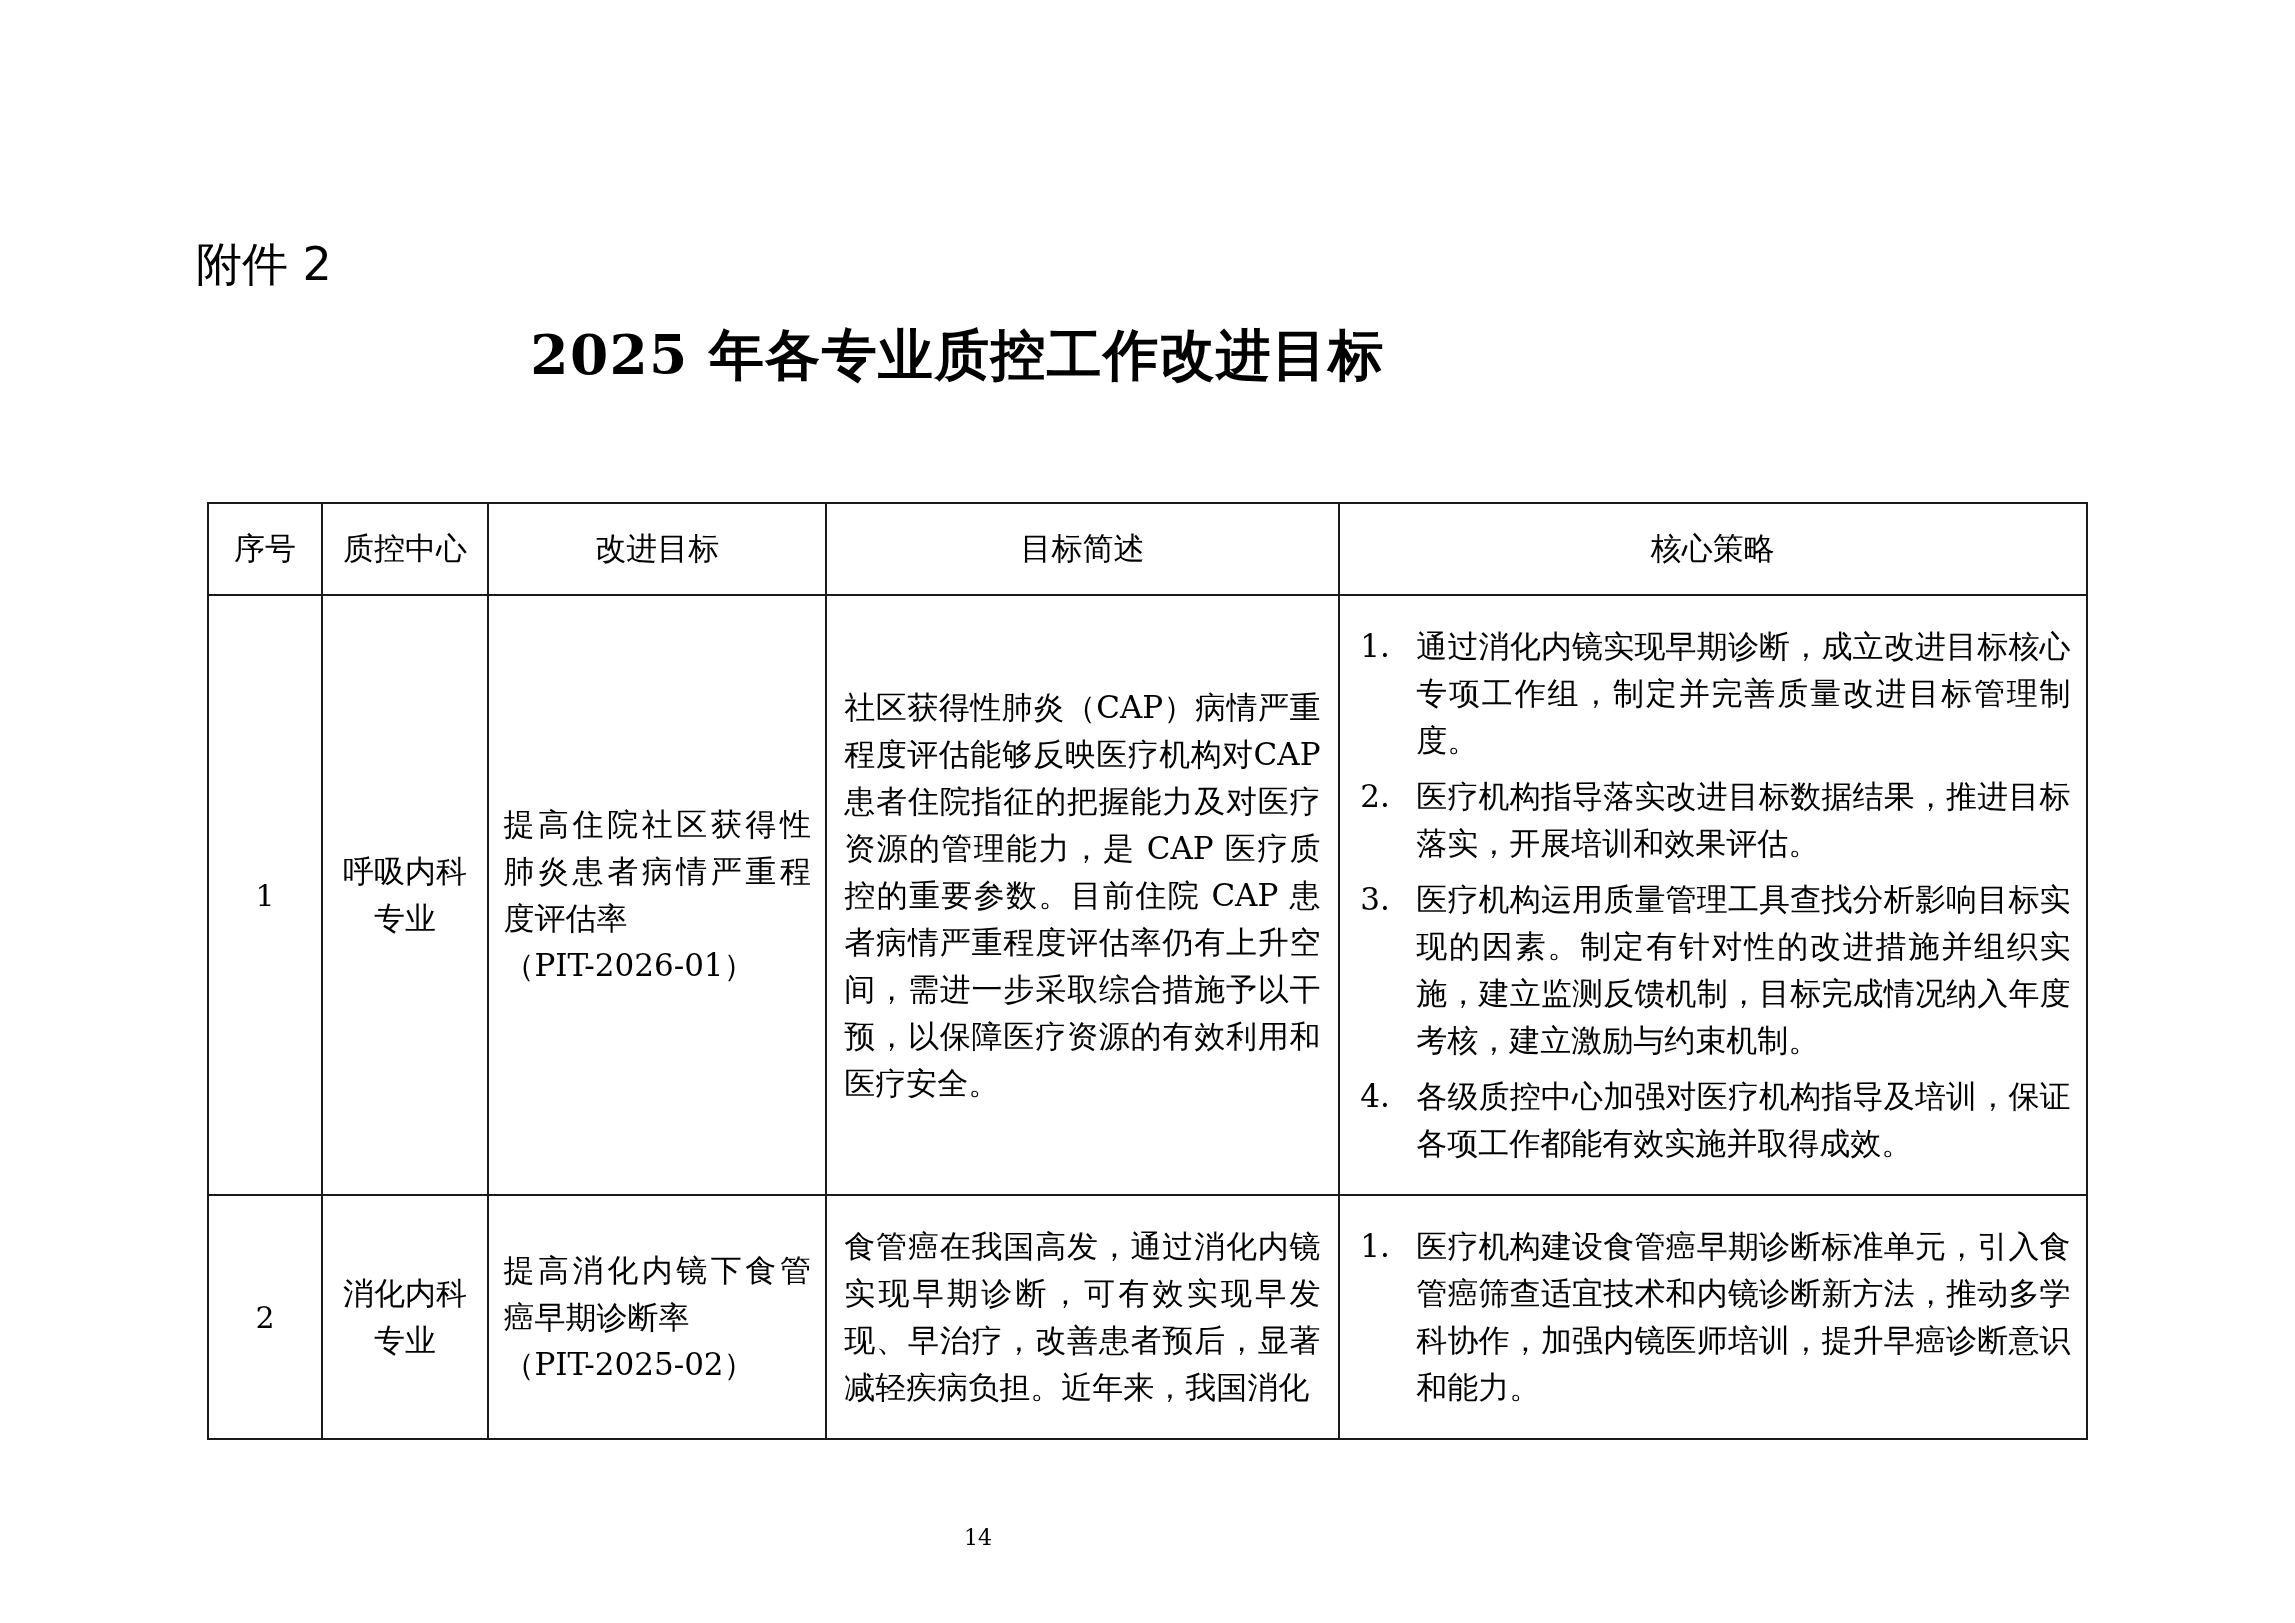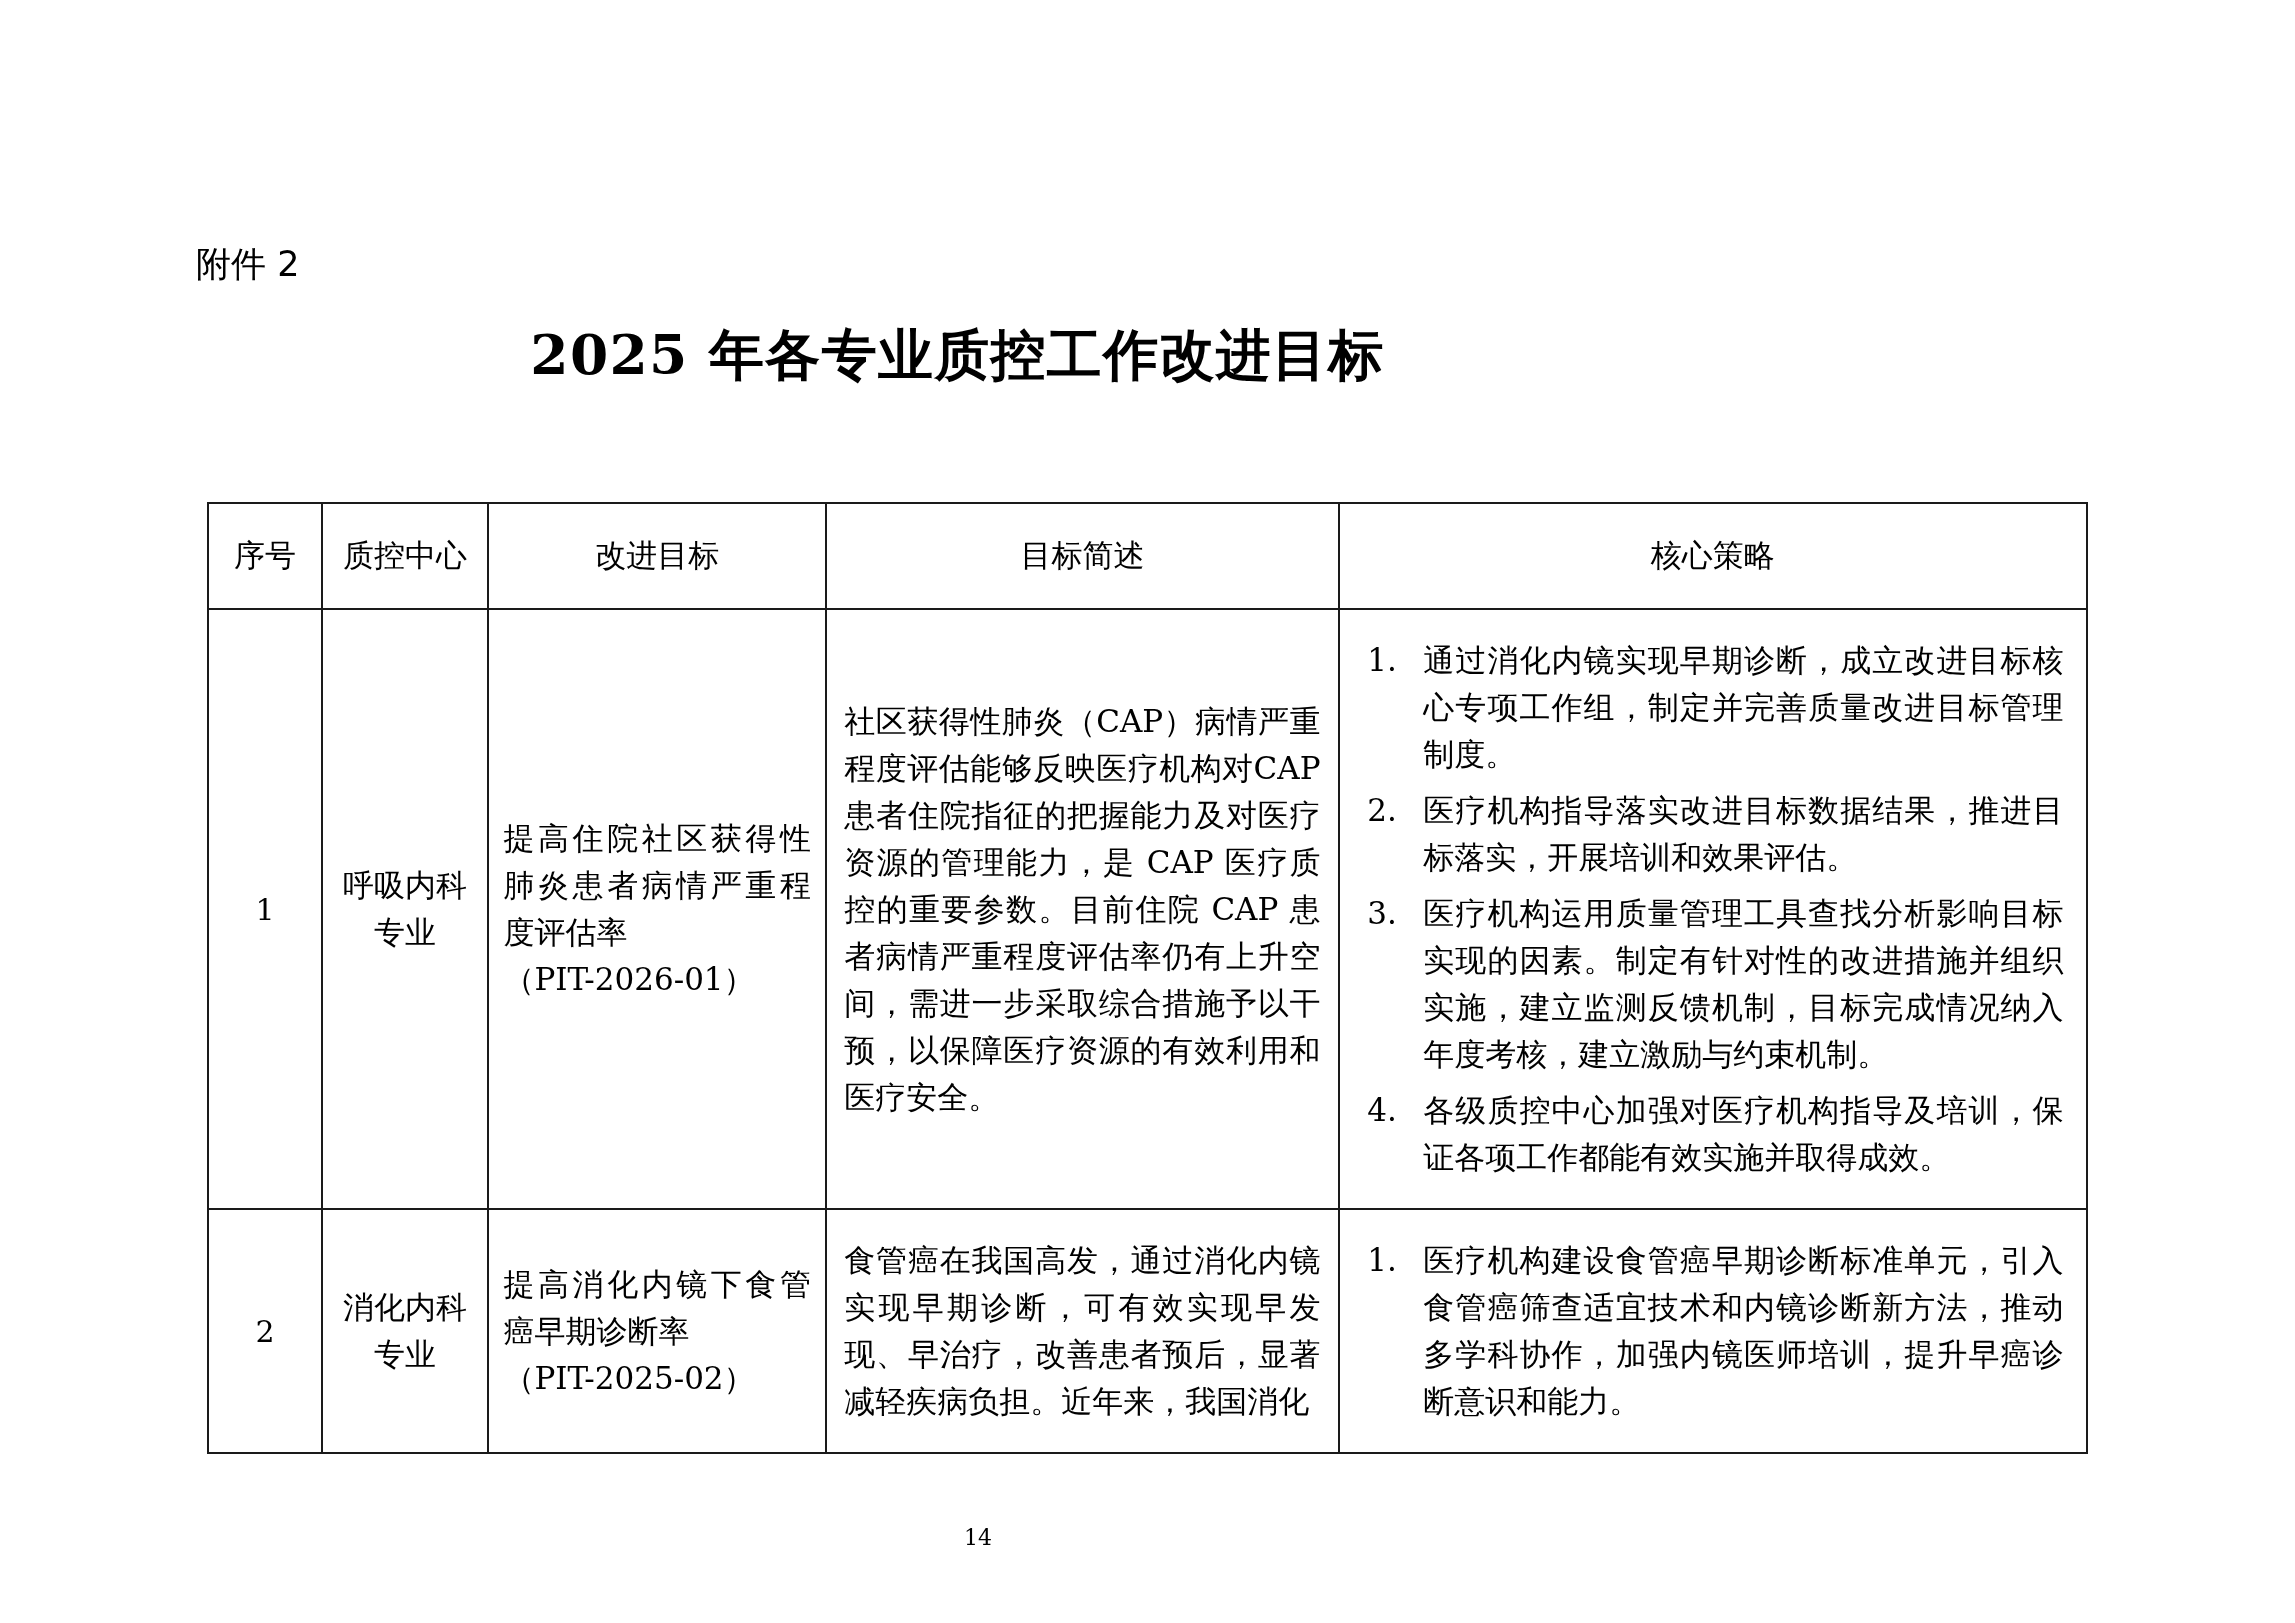--- a/index.html
+++ b/index.html
@@ -1,24 +1,24 @@
 <!DOCTYPE html>
 <html style="font-size:10.5px"><head>
 <meta charset="utf-8">
 <style>
   html, body { margin:0; padding:0; background:#ffffff; }
   body { width:2295px; height:1623px; position:relative; overflow:hidden; color:#000; }
   .serif { font-family: "DejaVu Serif", "Liberation Serif", serif; }
   .sans { font-family: "DejaVu Sans", "Liberation Sans", sans-serif; }
 
-  .attachment-label { position:absolute; left:196px; top:241px; font-size:35px; line-height:46px; }
+  .attachment-label { position:absolute; left:196px; top:241px; font-size:46px; line-height:46px; }
   .doc-title { position:absolute; left:0; width:1915px; top:319px; text-align:center; font-size:55px; font-weight:bold; line-height:72px; letter-spacing:1.3px; }
 
   table.goals { position:absolute; left:207px; top:502px; border-collapse:collapse; table-layout:fixed; width:1881px; }
-  table.goals td, table.goals th { border:2px solid #1a1a1a; padding:8px; vertical-align:middle; }
+  table.goals td, table.goals th { border:2px solid #1a1a1a; padding:1px; vertical-align:middle; }
   table.goals th { height:88px; font-size:31px; font-weight:normal; text-align:center; }
   .c1 { width:114px; } .c2 { width:166px; } .c3 { width:338px; } .c4 { width:512px; } .c5 { width:748px; }
 
   .num { text-align:center; font-size:30px; }
   .center-txt { text-align:center; font-size:31px; line-height:47px; padding:0 13px !important;margin-left:27px; }
   .goal-txt { font-size:31px; line-height:47px; padding:0 14.4px !important; text-align:justify;margin-top:48px; }
   .desc-txt { font-size:31px; line-height:47px; padding:8px 17px !important; text-align:justify; }
   .row1 td { height:582px; }
   .row2 td { height:226px; }
 

